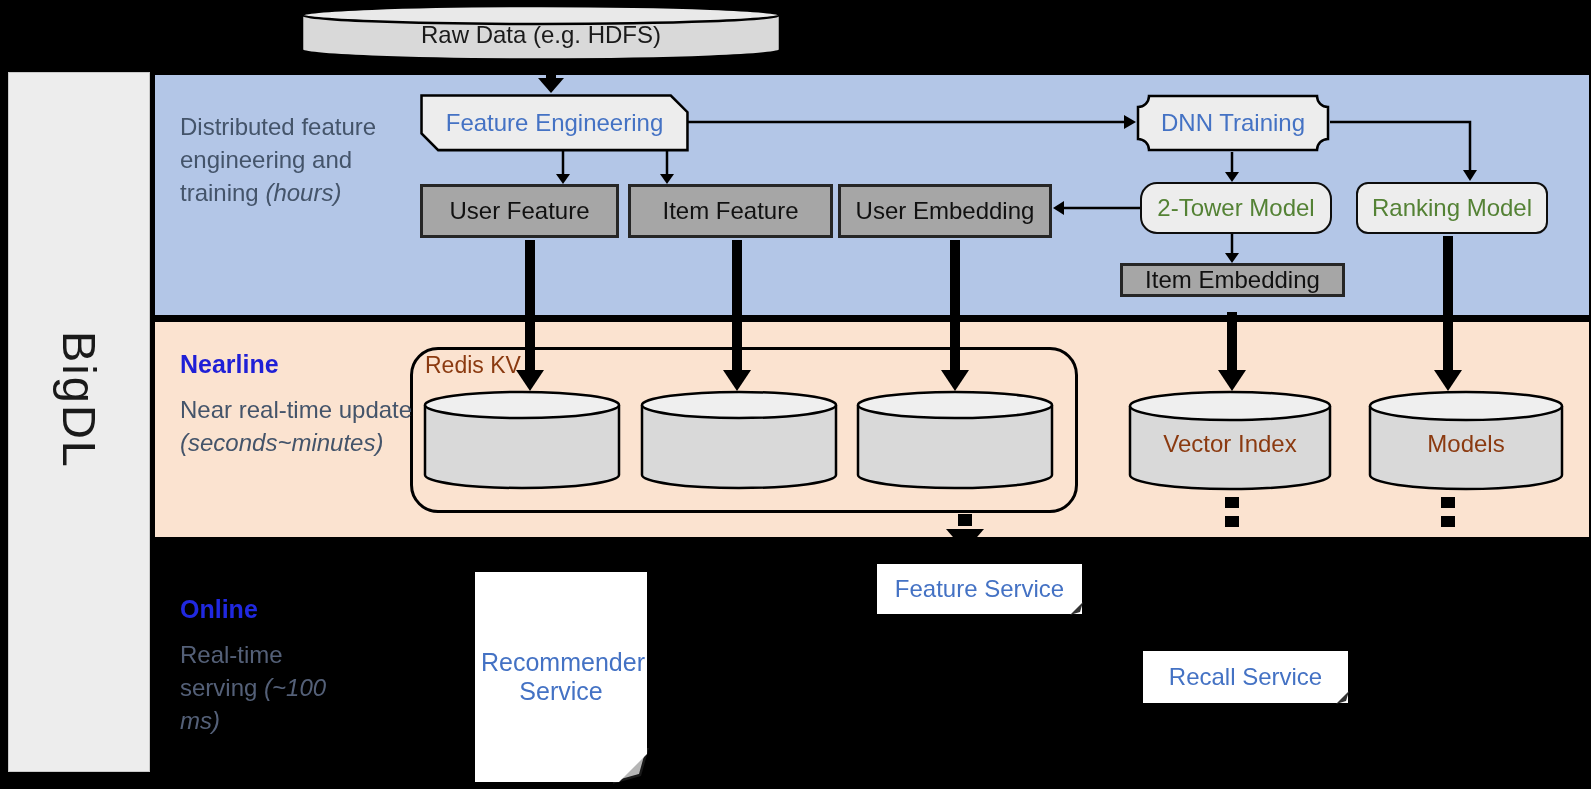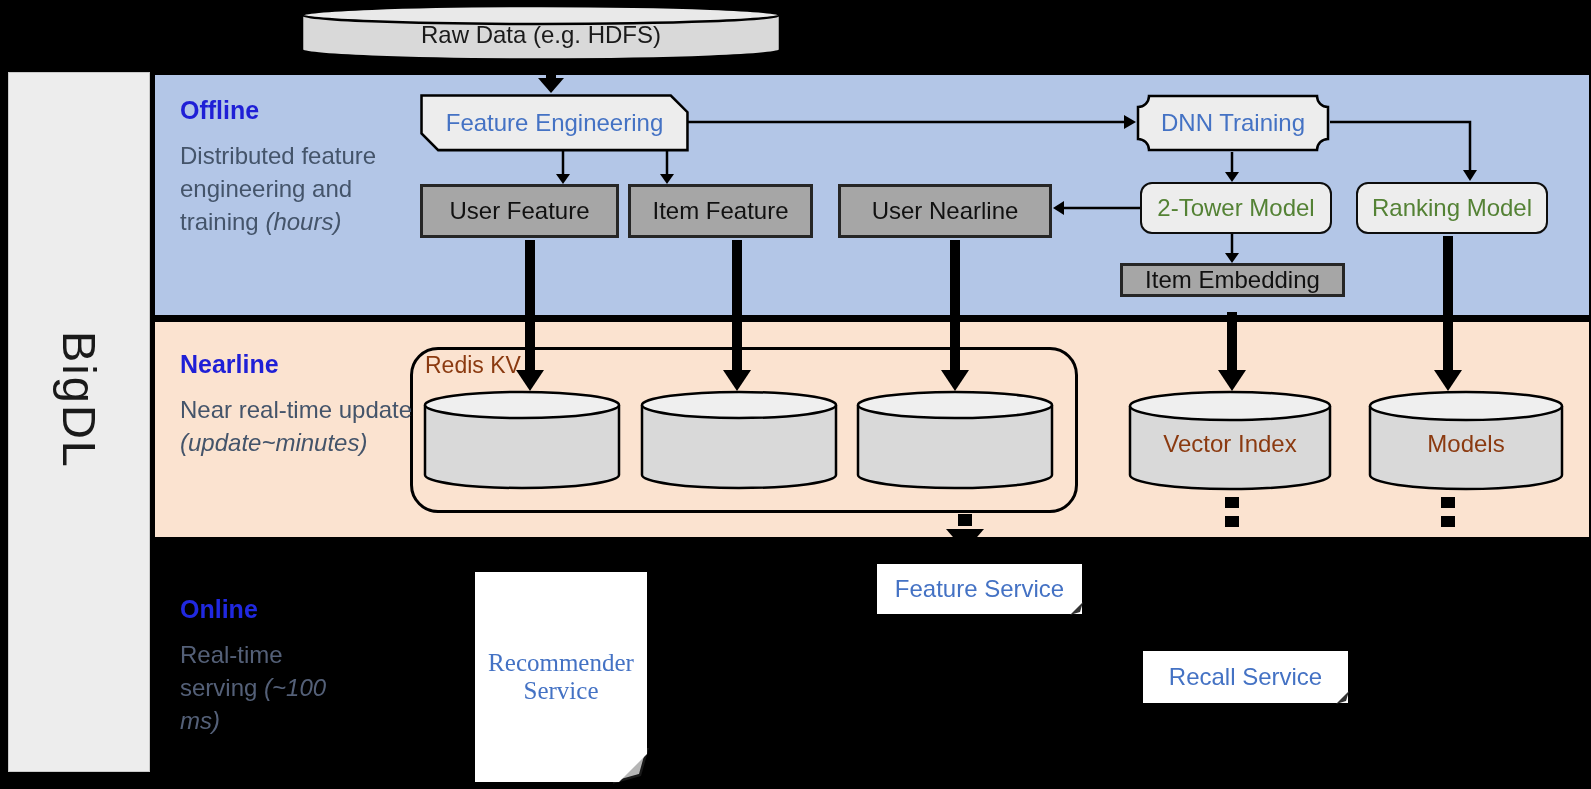--- a/index.html
+++ b/index.html
@@ -64,31 +64,30 @@
   <div class="sidebar">
     <div class="brand-wrap">
         <span class="brand">BigDL</span>
       </div>
   </div>
 
   <div class="band band-offline"></div>
   <div class="band band-nearline"></div>
 
   <div class="band-label" style="left:180px; top:96px; width:230px;">
-    <div class="band-title">Offline</div>
     <div class="band-desc" style="width:205px;">
       <span>Distributed feature engineering and training</span>
       <span class="note">(hours)</span>
     </div>
   </div>
   <div class="band-label" style="left:180px; top:350px; width:250px;">
     <div class="band-title">Nearline</div>
     <div class="band-desc" style="width:235px;">
       <span>Near real-time update</span>
-      <span class="note">(update~minutes)</span>
+      <span class="note">(seconds~minutes)</span>
     </div>
   </div>
   <div class="band-label lbl-online" style="left:180px; top:595px; width:200px;">
     <div class="band-title">Online</div>
     <div class="band-desc" style="width:170px;">
       <span>Real-time serving</span>
       <span class="note">(~100 ms)</span>
     </div>
   </div>
 
@@ -184,28 +183,28 @@
   <div class="node shape-node" style="left:1136px; top:94px; width:194px; height:58px;">
     <svg viewBox="0 0 194 58">
       <path d="M13,2 H181 A11,11 0 0 0 192,13 V45 A11,11 0 0 0 181,56 H13 A11,11 0 0 0 2,45 V13 A11,11 0 0 0 13,2 Z" fill="#EDEDED" stroke="#000" stroke-width="2.5"></path>
     </svg>
     <div class="shape-label">DNN Training</div>
   </div>
 
   <div class="node gray-box" style="left:420px; top:184px; width:199px; height:54px;">
     <span>User Feature</span>
   </div>
-  <div class="node gray-box" style="left:628px; top:184px; width:185px; height:54px;">
+  <div class="node gray-box" style="left:628px; top:184px; width:205px; height:54px;">
     <span>Item Feature</span>
   </div>
   <div class="node gray-box" style="left:838px; top:184px; width:214px; height:54px;">
-    <span>User Nearline</span>
-  </div>
-
-  <div class="node round-box" style="left:1140px; top:182px; width:192px; height:52px;">
+    <span>User Embedding</span>
+  </div>
+
+  <div class="node round-box" style="left:1140px; top:182px; width:192px; height:52px;border-radius:17px;">
     <span>2-Tower Model</span>
   </div>
   <div class="node round-box" style="left:1356px; top:182px; width:192px; height:52px;">
     <span>Ranking Model</span>
   </div>
 
   <div class="node gray-box" style="left:1120px; top:263px; width:225px; height:34px;align-items:flex-end;">
     <span>Item Embedding</span>
   </div>
 
@@ -236,21 +235,21 @@
     <div class="cyl-label" style="top:40px;">Vector Index</div>
   </div>
   <div class="cyl" style="left:1352px; top:390px; width:196px; height:102px;margin-left:16px;">
     <svg viewBox="0 0 196 102">
       <path d="M2,16 V85 a96,14 0 0 0 192,0 V16" fill="#D9D9D9" stroke="#000" stroke-width="2.5"></path>
       <ellipse cx="98" cy="16" rx="96" ry="14" fill="#EFEFEF" stroke="#000" stroke-width="2.5"></ellipse>
     </svg>
     <div class="cyl-label" style="top:40px;">Models</div>
   </div>
 
-  <div class="page" style="left:475px; top:572px; width:172px; height:210px;font-family:Liberation Serif, serif;">
+  <div class="page" style="left:475px; top:572px; width:172px; height:210px;">
     <span style="display:block; width:160px;">Recommender Service</span>
   </div>
   <svg class="page-shadow" style="left:613px; top:748px;" width="36" height="36">
     <path d="M2,34 L34,2 L27,27 Z" fill="#b5b5b5" stroke="#1a1a1a" stroke-width="2.5"></path>
   </svg>
 
   <div class="svc" style="left:877px; top:564px; width:205px; height:50px;">
     <span>Feature Service</span>
     <svg class="fold" width="13" height="13">
         <path d="M0,13 L13,0 L10,10 Z" fill="#333"></path>

